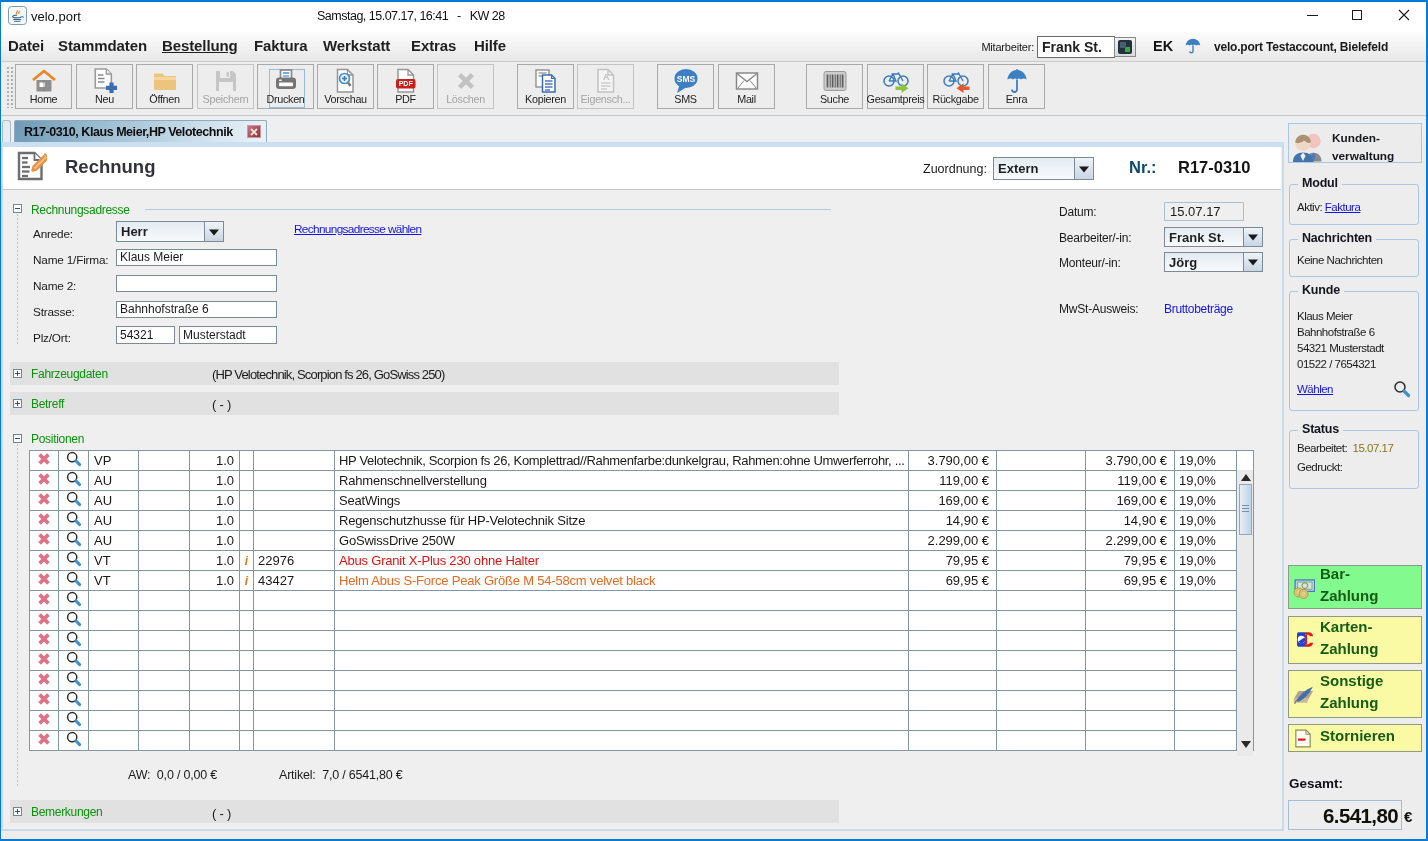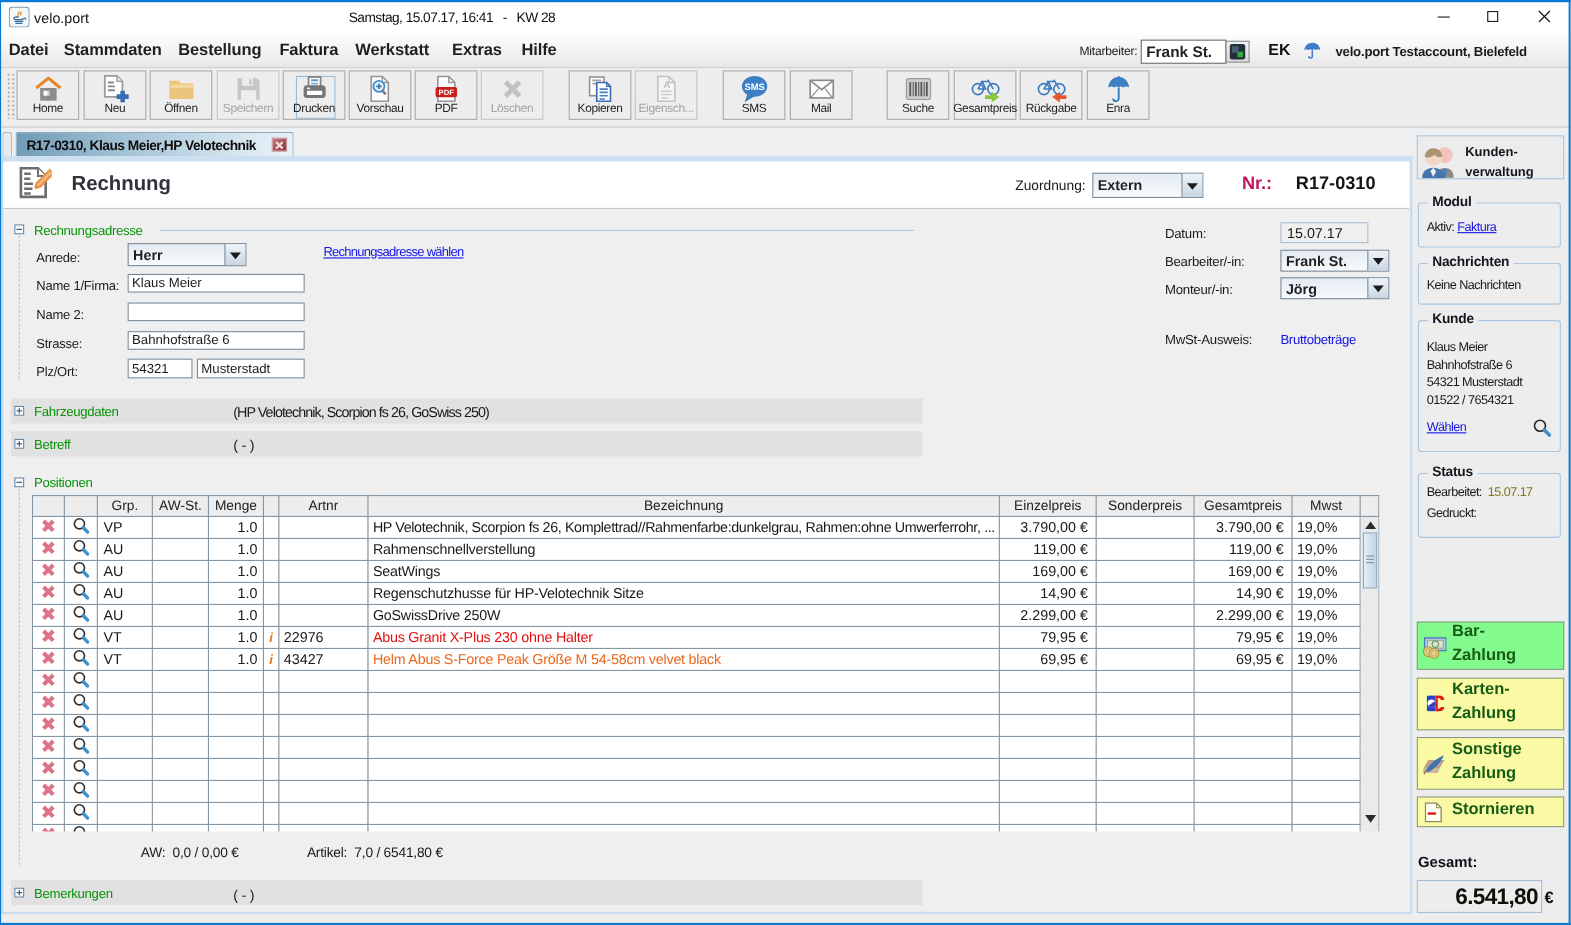--- a/index.html
+++ b/index.html
@@ -46,21 +46,21 @@
 <div class="abs" style="left:317px;top:9px;font-size:12.5px;letter-spacing:-0.5px;color:#111;">Samstag, 15.07.17, 16:41&nbsp;&nbsp; - &nbsp;&nbsp;KW 28</div>
 <div class="abs" style="left:1307px;top:15px;width:11px;height:1px;background:#1a1a1a;"></div>
 <div class="abs" style="left:1352px;top:10px;width:10px;height:10px;border:1px solid #1a1a1a;"></div>
 <svg class="abs" style="left:1398px;top:9px;" width="12" height="12" viewBox="0 0 12 12">
     <path d="M1 1 L11 11 M11 1 L1 11" stroke="#1a1a1a" stroke-width="1.1"></path>
   </svg>
 
 <div class="abs" style="left:0;top:32px;width:1428px;height:30px;background:linear-gradient(#fdfdfd,#e7e7e7);border-bottom:1px solid #cccccc;"></div>
 <div class="menu-item" style="left:8px;">Datei</div>
 <div class="menu-item" style="left:58px;">Stammdaten</div>
-<div class="menu-item" style="left:162px;">Bestellung</div>
+<div class="menu-item" style="left:162px;text-decoration:underline;">Bestellung</div>
 <div class="menu-item" style="left:254px;">Faktura</div>
 <div class="menu-item" style="left:323px;">Werkstatt</div>
 <div class="menu-item" style="left:411px;">Extras</div>
 <div class="menu-item" style="left:474px;">Hilfe</div>
 <div class="abs" style="left:962px;top:41px;width:72px;text-align:right;font-size:11px;letter-spacing:-0.2px;color:#1a1a1a;">Mitarbeiter:</div>
 <div class="abs" style="left:1037px;top:36px;width:78px;height:22px;background:#fff;border:1px solid #6a6a6a;"></div>
 <div class="abs" style="left:1042px;top:39px;font-weight:bold;font-size:14px;color:#222;">Frank St.</div>
 <div class="abs" style="left:1114px;top:37px;width:22px;height:20px;background:linear-gradient(#f2f2f2,#d8d8d8);border:1px solid #8a8a8a;"></div>
 <svg class="abs" style="left:1117px;top:39px;" width="16" height="16" viewBox="0 0 16 16">
     <rect x="1" y="1" width="14" height="14" rx="2" fill="#24313c"></rect>
@@ -274,21 +274,21 @@
    <path d="M17.8 19 L21 24.2 L24.2 19 Z" fill="#e8913f"></path>
    <path d="M20.1 22.6 L21 24.2 L21.9 22.6 Z" fill="#fff"></path>
   </g>
 </svg>
 <div class="abs" style="left:65px;top:156px;font-weight:bold;font-size:18.5px;color:#32323c;">Rechnung</div>
 <div class="abs" style="left:923px;top:162px;font-size:12.5px;color:#1a1a1a;">Zuordnung:</div>
 <div class="combo abs" style="left:993px;top:157px;width:101px;height:23px;">
     <span class="txt">Extern</span>
     <span class="arr"></span>
   </div>
-<div class="abs" style="left:1129px;top:158px;font-weight:bold;font-size:16.5px;color:#be185d;">Nr.:</div>
+<div class="abs" style="left:1129px;top:158px;font-weight:bold;font-size:16.5px;color:#0c4a6e;">Nr.:</div>
 <div class="abs" style="left:1178px;top:158px;font-weight:bold;font-size:16.5px;color:#141414;">R17-0310</div>
 
 <div class="pm abs" style="left:13px;top:204px;"></div>
 <div class="secthead abs" style="left:31px;top:203px;">Rechnungsadresse</div>
 <div class="abs" style="left:145px;top:209px;width:686px;height:1px;background:#b9c8d6;"></div>
 <div class="abs" style="left:17px;top:214px;width:1px;height:132px;background-image:linear-gradient(#b2c6d8 60%, transparent 60%);background-size:1px 4px;"></div>
 <div class="lbl abs" style="left:33px;top:227px;">Anrede:</div>
 <div class="combo abs" style="left:116px;top:221px;width:108px;height:21px;">
     <span class="txt">Herr</span>
     <span class="arr"></span>
@@ -356,35 +356,20 @@
         <col style="width:14px">
         <col style="width:81px">
         <col style="width:574px">
         <col style="width:88px">
         <col style="width:89px">
         <col style="width:89px">
         <col style="width:62px">
         <col style="width:17px">
       </colgroup>
 <tbody>
-        <tr class="hd">
-          <td></td>
-          <td></td>
-          <td>Grp.</td>
-          <td>AW-St.</td>
-          <td>Menge</td>
-          <td></td>
-          <td>Artnr</td>
-          <td>Bezeichnung</td>
-          <td>Einzelpreis</td>
-          <td>Sonderpreis</td>
-          <td>Gesamtpreis</td>
-          <td>Mwst</td>
-          <td></td>
-        </tr>
 <tr>
           <td class="ic"><svg width="14" height="14" viewBox="0 0 14 14">
               <path d="M2.6 2.6 L11.4 11.4 M11.4 2.6 L2.6 11.4" stroke="#dd7387" stroke-width="3.7"></path>
             </svg></td>
           <td class="ic"><svg width="16" height="16" viewBox="0 0 16 16">
               <circle cx="6.2" cy="6.2" r="4.6" fill="none" stroke="#2e2e2e" stroke-width="1.5"></circle>
               <line x1="9.8" y1="9.8" x2="13.6" y2="13.6" stroke="#3f8fcc" stroke-width="3" stroke-linecap="round"></line>
             </svg></td>
           <td class="grp">VP</td>
           <td></td>

